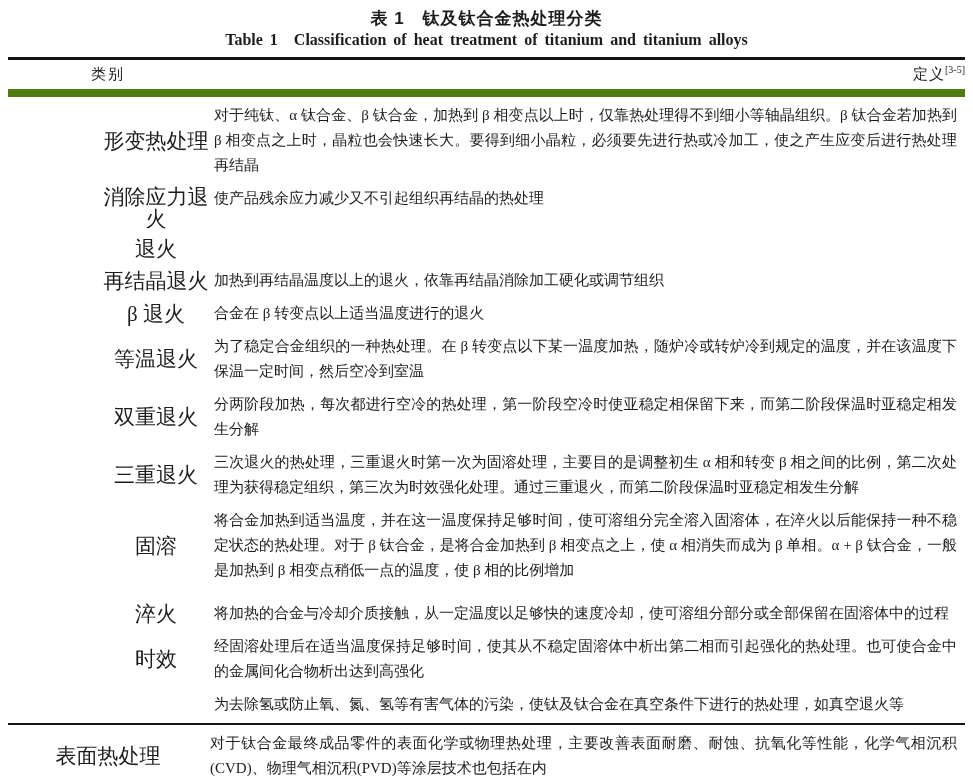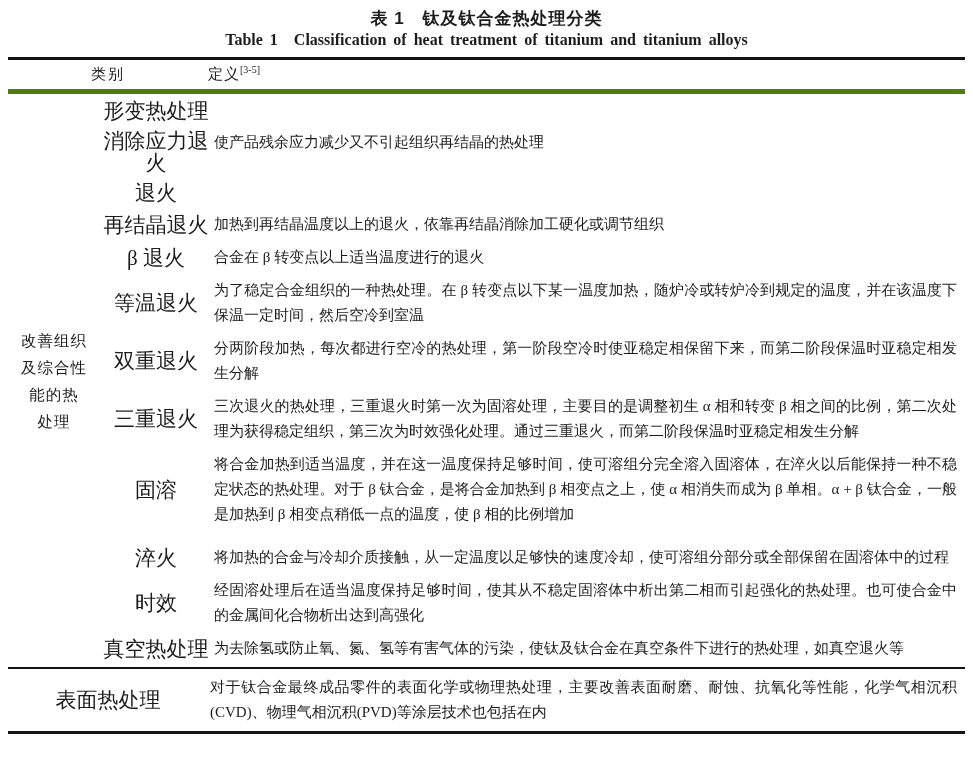--- a/index.html
+++ b/index.html
@@ -39,25 +39,25 @@
   .sci-table {
     margin-top: 7px;
     border-top: 3px solid #141414;
     border-bottom: 3px solid #141414;
   }
   .header-row {
     display: grid;
     grid-template-columns: 200px 1fr;
     align-items: center;
     height: 29px;
-    border-bottom: 5px solid #4d7c0f;
+    border-bottom: 8px solid #4d7c0f;
     font-size: 15px;
   }
   .header-cat { text-align: center; letter-spacing: 2px; }
-  .header-def { text-align: left; letter-spacing: 1px; }
+  .header-def { text-align: right; letter-spacing: 1px; }
   .header-def sup {
     font-size: 10px;
     letter-spacing: 0;
     vertical-align: super;
     line-height: 0;
   }
   .tbody {
     display: grid;
     grid-template-columns: 92px 112px 1fr;
     padding: 2px 0;
@@ -114,26 +114,23 @@
   <div class="caption-en">Table 1　Classification of heat treatment of titanium and titanium alloys</div>
 
   <div class="sci-table">
 
     <div class="header-row">
       <div class="header-cat">类别</div>
       <div class="header-def"><span>定义</span><sup>[3-5]</sup></div>
     </div>
 
     <div class="tbody">
-      <div class="group-cell">改善组织
-及综合性
-能的热
-处理</div>
 
       <div class="cat-cell r1">形变热处理</div>
+      <div class="def-cell r1">对于纯钛、α 钛合金、β 钛合金，加热到 β 相变点以上时，仅靠热处理得不到细小等轴晶组织。β 钛合金若加热到 β 相变点之上时，晶粒也会快速长大。要得到细小晶粒，必须要先进行热或冷加工，使之产生应变后进行热处理再结晶</div>
 
       <div class="cat-cell r2">消除应力退火</div>
       <div class="def-cell r2">使产品残余应力减少又不引起组织再结晶的热处理</div>
 
       <div class="cat-cell r3">退火</div>
 
       <div class="cat-cell r4">再结晶退火</div>
       <div class="def-cell r4">加热到再结晶温度以上的退火，依靠再结晶消除加工硬化或调节组织</div>
 
       <div class="cat-cell r5">β 退火</div>
@@ -150,21 +147,20 @@
 
       <div class="cat-cell r9">固溶</div>
       <div class="def-cell r9">将合金加热到适当温度，并在这一温度保持足够时间，使可溶组分完全溶入固溶体，在淬火以后能保持一种不稳定状态的热处理。对于 β 钛合金，是将合金加热到 β 相变点之上，使 α 相消失而成为 β 单相。α + β 钛合金，一般是加热到 β 相变点稍低一点的温度，使 β 相的比例增加</div>
 
       <div class="cat-cell r10">淬火</div>
       <div class="def-cell r10">将加热的合金与冷却介质接触，从一定温度以足够快的速度冷却，使可溶组分部分或全部保留在固溶体中的过程</div>
 
       <div class="cat-cell r11">时效</div>
       <div class="def-cell r11">经固溶处理后在适当温度保持足够时间，使其从不稳定固溶体中析出第二相而引起强化的热处理。也可使合金中的金属间化合物析出达到高强化</div>
 
-      <div class="cat-cell r12">真空热处理</div>
       <div class="def-cell r12">为去除氢或防止氧、氮、氢等有害气体的污染，使钛及钛合金在真空条件下进行的热处理，如真空退火等</div>
     </div>
 
     <div class="bottom-section">
       <div class="cat-cell br1">表面热处理</div>
       <div class="def-cell br1">对于钛合金最终成品零件的表面化学或物理热处理，主要改善表面耐磨、耐蚀、抗氧化等性能，化学气相沉积(CVD)、物理气相沉积(PVD)等涂层技术也包括在内</div>
 
     </div>
 
   </div>

